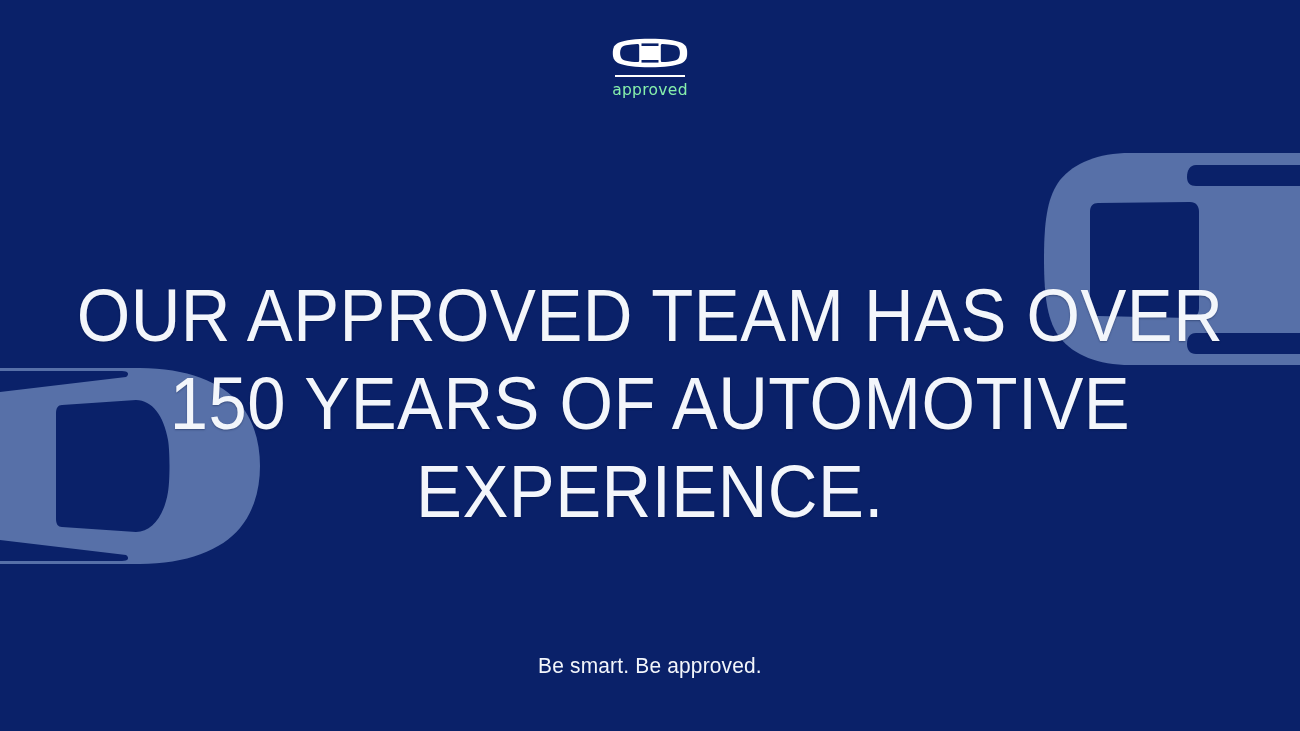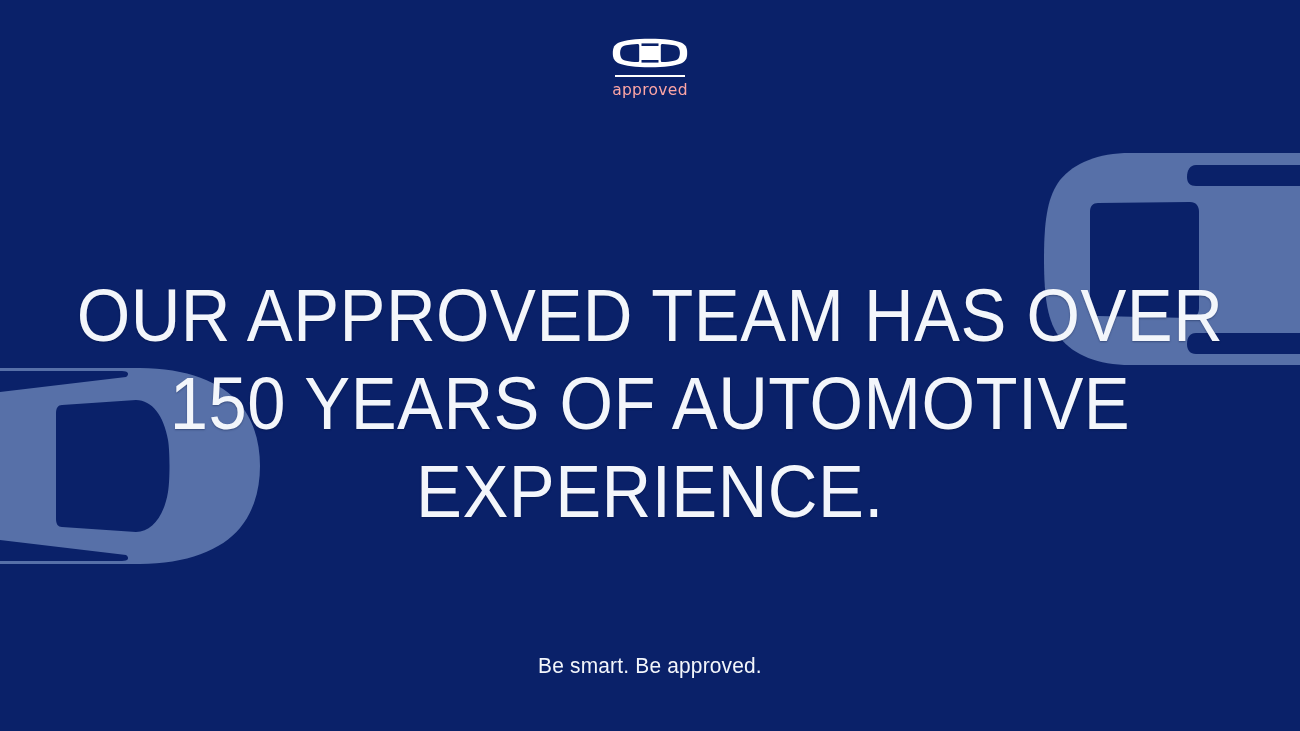--- a/index.html
+++ b/index.html
@@ -56,21 +56,21 @@
     height:2px;
     background:#ffffff;
     margin-top:7px;
   }
 
   .logo-word {
     margin-top:5px;
     font-family:"DejaVu Sans", sans-serif;
     font-size:15.5px;
     letter-spacing:0.3px;
-    color:#fca5a5;
+    color:#86efac;
     line-height:1.1;
     font-weight:400;
   }
 
   
   .headline {
     position:absolute;
     top:272px;
     left:0;
     width:1300px;

